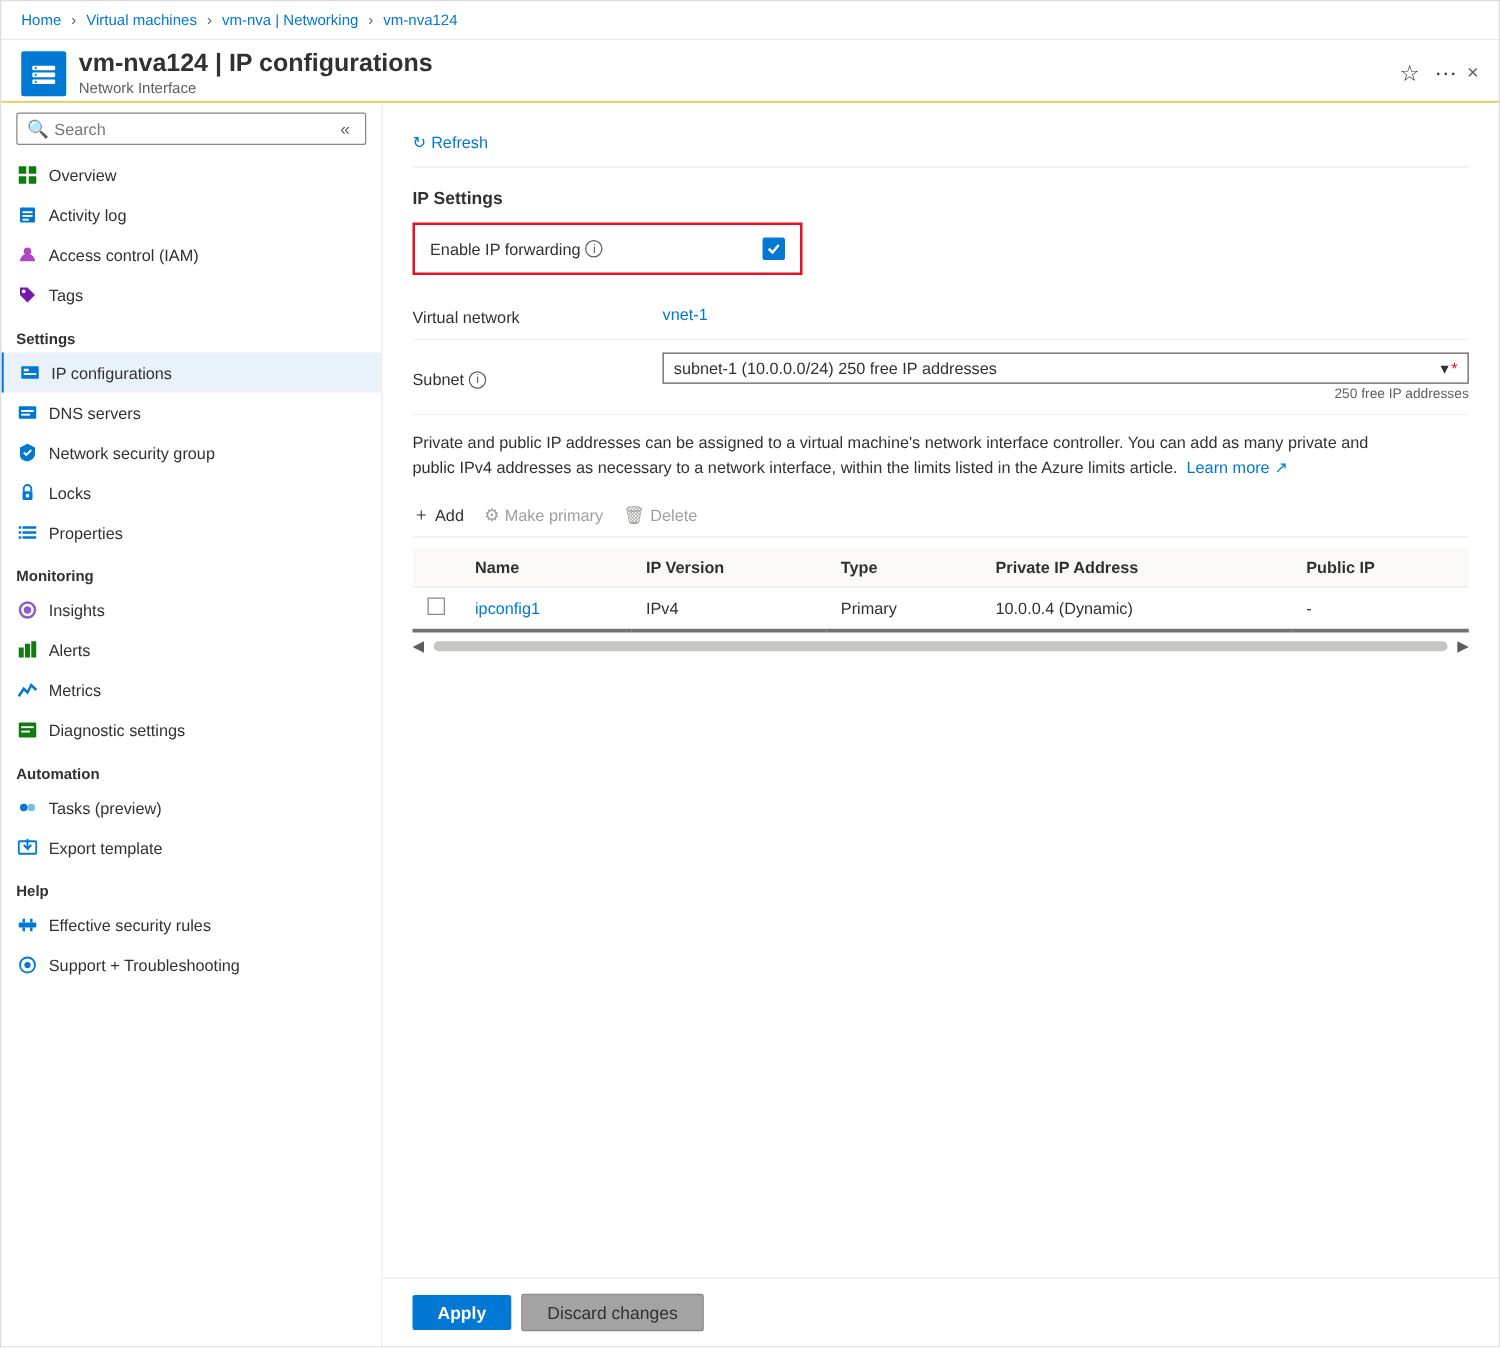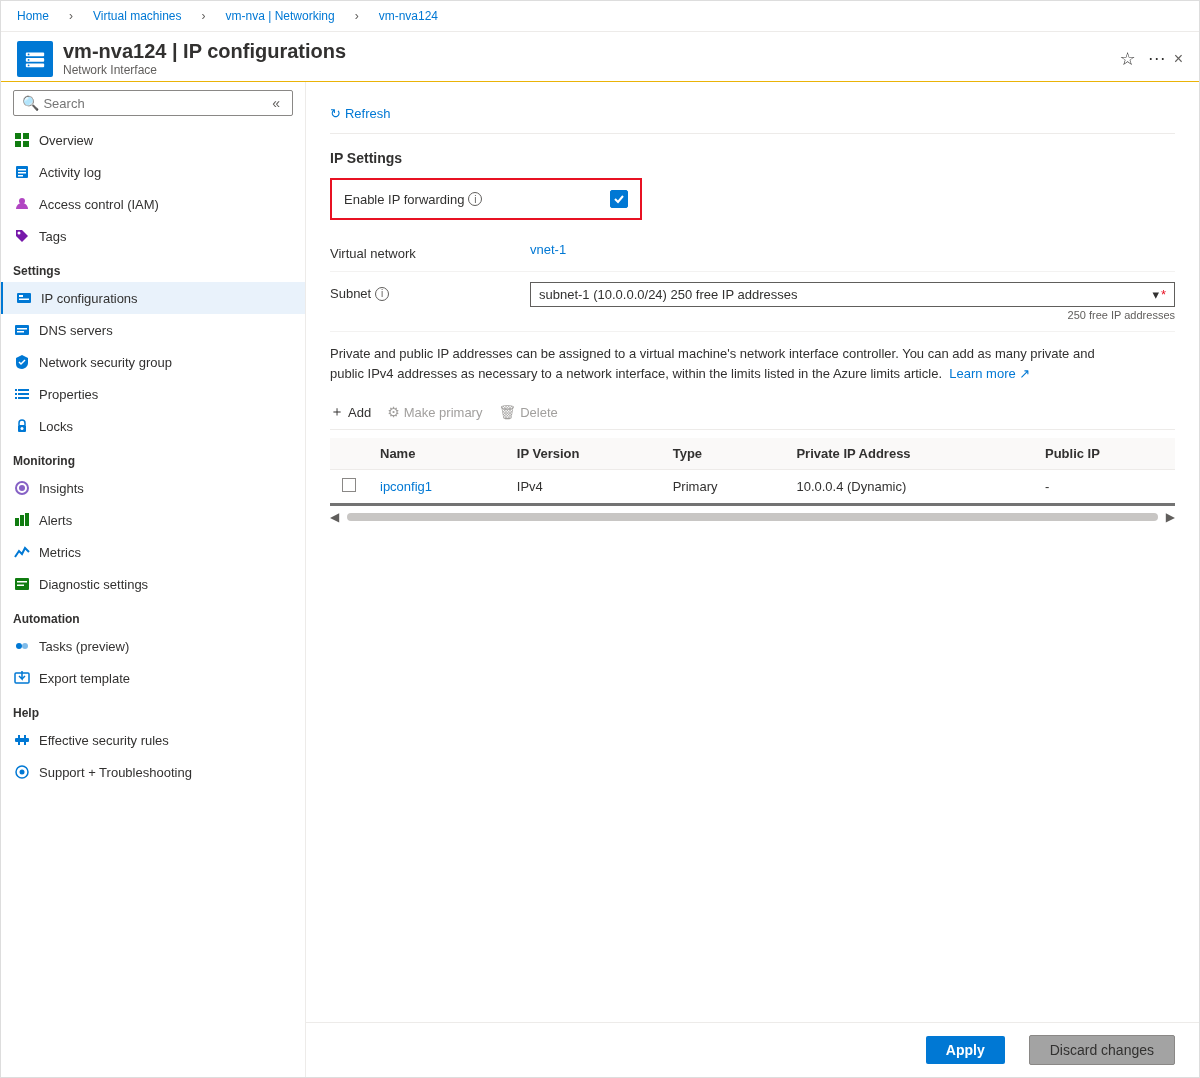--- a/index.html
+++ b/index.html
@@ -1,21 +1,21 @@
 <!DOCTYPE html>
 <html><head>
   <meta charset="utf-8">
   <style>
     * { box-sizing: border-box; margin: 0; padding: 0; }
     body { font-family: 'Segoe UI', Arial, sans-serif; font-size: 13px; color: #323130; background: #fff; overflow: hidden; }
 
     .app-container { display: flex; flex-direction: column; width: 1200px; height: 1078px; border: 1px solid #ddd; }
 
     
-    .breadcrumb { display: flex; align-items: center; padding: 8px 16px; font-size: 12px; color: #0078d4; gap: 20px; border-bottom: 1px solid #edebe9; }
+    .breadcrumb { display: flex; align-items: center; padding: 8px 16px; font-size: 12px; color: #0078d4; gap: 8px; border-bottom: 1px solid #edebe9; }
     .breadcrumb span { color: #605e5c; }
 
     
     .header { display: flex; align-items: center; padding: 8px 16px 4px 16px; border-bottom: 1px solid #eab308; }
     .header-icon { width: 36px; height: 36px; margin-right: 10px; background: #0078d4; border-radius: 2px; display: flex; align-items: center; justify-content: center; flex-shrink: 0; }
     .header-icon svg { width: 22px; height: 22px; }
     .header-text { flex: 1; }
     .header-title { font-size: 20px; font-weight: 600; color: #323130; }
     .header-subtitle { font-size: 12px; color: #605e5c; }
     .header-actions { display: flex; align-items: center; gap: 12px; }
@@ -47,21 +47,21 @@
 
     .section-title { font-size: 14px; font-weight: 600; margin-bottom: 12px; }
 
     
     .ip-forward-row { display: flex; align-items: center; border: 2px solid #e81123; padding: 10px 12px; margin-bottom: 12px; width: 312px; justify-content: space-between; }
     .ip-forward-label { font-size: 13px; color: #323130; display: flex; align-items: center; gap: 4px; }
     .checkbox-checked { width: 18px; height: 18px; background: #0078d4; border: 1px solid #0078d4; display: flex; align-items: center; justify-content: center; border-radius: 2px; cursor: pointer; }
     .checkbox-checked svg { width: 12px; height: 12px; }
 
     
-    .form-row { display: flex; align-items: flex-start; padding: 10px 0; border-bottom: 1px solid #f3f2f1; }
+    .form-row { display: flex; align-items: center; padding: 10px 0; border-bottom: 1px solid #f3f2f1; }
     .form-label { width: 200px; flex-shrink: 0; font-size: 13px; color: #323130; display: flex; align-items: center; gap: 4px; padding-top: 4px; }
     .form-value { flex: 1; font-size: 13px; }
     .link { color: #0078d4; cursor: pointer; text-decoration: none; }
 
     .subnet-select { display: flex; align-items: center; border: 1px solid #605e5c; padding: 4px 8px; min-width: 350px; justify-content: space-between; cursor: pointer; }
     .subnet-select span { font-size: 13px; }
     .required-star { color: #e81123; margin-left: 2px; }
     .subnet-note { font-size: 11px; color: #605e5c; text-align: right; margin-top: 2px; }
 
     
@@ -79,21 +79,21 @@
 
     .checkbox-cell { width: 30px; }
     .checkbox-unchecked { width: 14px; height: 14px; border: 1px solid #8a8886; display: inline-block; cursor: pointer; }
 
     
     .scrollbar-row { display: flex; align-items: center; padding: 4px 0; }
     .scrollbar-track { flex: 1; height: 8px; background: #c8c6c4; border-radius: 4px; margin: 0 8px; cursor: pointer; }
     .scrollbar-arrow { color: #605e5c; cursor: pointer; font-size: 12px; }
 
     
-    .bottom-bar { padding: 12px 24px; border-top: 1px solid #edebe9; display: flex; align-items: center; gap: 24px; background: #fff; justify-content: flex-end; }
+    .bottom-bar { padding: 12px 24px; border-top: 1px solid #edebe9; display: flex; align-items: center; gap: 8px; background: #fff; }
     .btn-primary { background: #0078d4; color: #fff; border: none; padding: 6px 20px; font-size: 14px; font-weight: 600; cursor: pointer; border-radius: 2px; }
     .btn-secondary { background: #a3a3a3; color: #323130; border: 1px solid #8a8886; padding: 6px 20px; font-size: 14px; cursor: pointer; border-radius: 2px; }
 
     
     .nav-item.active-selected { background: #e9f2fb; border-left: 2px solid #0078d4; }
     
     
     .info-circle { width: 14px; height: 14px; border-radius: 50%; border: 1px solid #605e5c; display: inline-flex; align-items: center; justify-content: center; font-size: 10px; color: #605e5c; cursor: pointer; flex-shrink: 0; }
   </style>
 </head>
@@ -211,39 +211,39 @@
             <svg width="16" height="16" viewBox="0 0 16 16">
                 <path d="M8 1l6 3v5c0 3-2.5 5.5-6 6C2.5 14.5 2 12 2 9V4z" fill="#0078d4"></path>
                 <path d="M5 8l2 2 4-4" stroke="white" stroke-width="1.5" fill="none"></path>
               </svg>
           </div>
           <span>Network security group</span>
         </div>
         <div class="nav-item">
           <div class="nav-icon">
             <svg width="16" height="16" viewBox="0 0 16 16">
+                <rect x="4" y="7" width="8" height="7" rx="1" fill="#0078d4"></rect>
+                <path d="M5 7V5a3 3 0 0 1 6 0v2" stroke="#0078d4" stroke-width="1.5" fill="none"></path>
+                <circle cx="8" cy="10.5" r="1.5" fill="white"></circle>
+              </svg>
+          </div>
+          <span>Locks</span>
+        </div>
+        <div class="nav-item">
+          <div class="nav-icon">
+            <svg width="16" height="16" viewBox="0 0 16 16">
                 <rect x="1" y="3" width="2" height="2" fill="#0078d4"></rect>
                 <rect x="4" y="3" width="11" height="2" fill="#0078d4"></rect>
                 <rect x="1" y="7" width="2" height="2" fill="#0078d4"></rect>
                 <rect x="4" y="7" width="11" height="2" fill="#0078d4"></rect>
                 <rect x="1" y="11" width="2" height="2" fill="#0078d4"></rect>
                 <rect x="4" y="11" width="11" height="2" fill="#0078d4"></rect>
               </svg>
           </div>
           <span>Properties</span>
-        </div>
-        <div class="nav-item">
-          <div class="nav-icon">
-            <svg width="16" height="16" viewBox="0 0 16 16">
-                <rect x="4" y="7" width="8" height="7" rx="1" fill="#0078d4"></rect>
-                <path d="M5 7V5a3 3 0 0 1 6 0v2" stroke="#0078d4" stroke-width="1.5" fill="none"></path>
-                <circle cx="8" cy="10.5" r="1.5" fill="white"></circle>
-              </svg>
-          </div>
-          <span>Locks</span>
         </div>
 
         <div class="nav-section-label">Monitoring</div>
         <div class="nav-item">
           <div class="nav-icon">
             <svg width="16" height="16" viewBox="0 0 16 16">
                 <circle cx="8" cy="8" r="6" fill="none" stroke="#8661c5" stroke-width="2"></circle>
                 <circle cx="8" cy="8" r="3" fill="#8661c5"></circle>
               </svg>
           </div>

